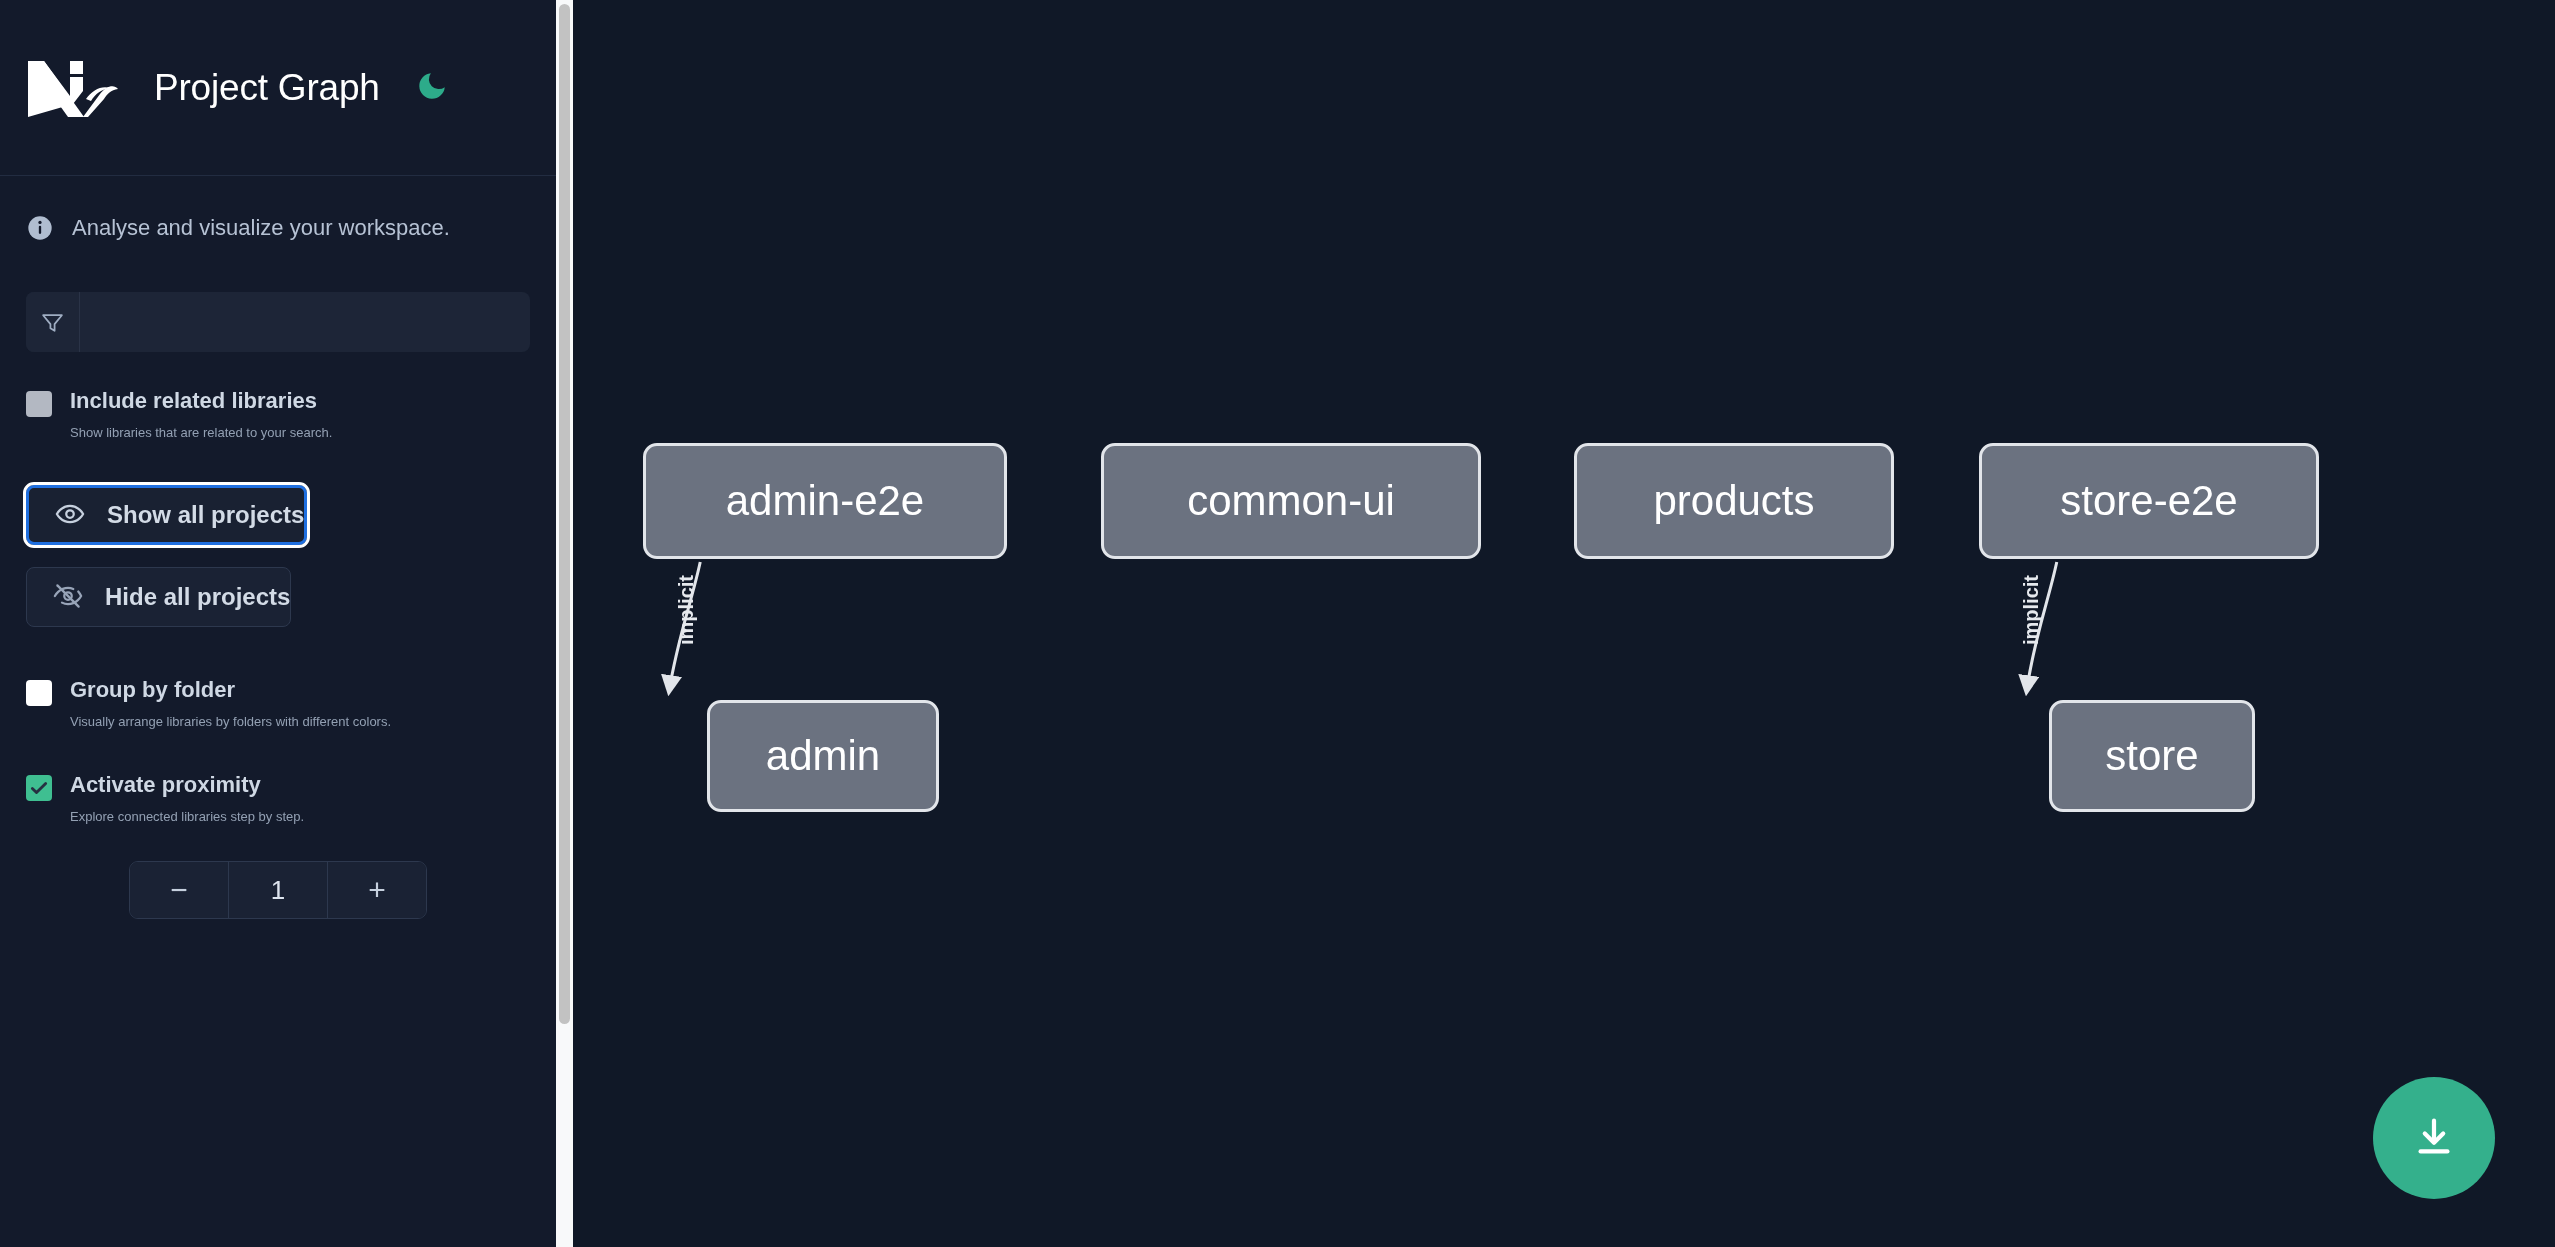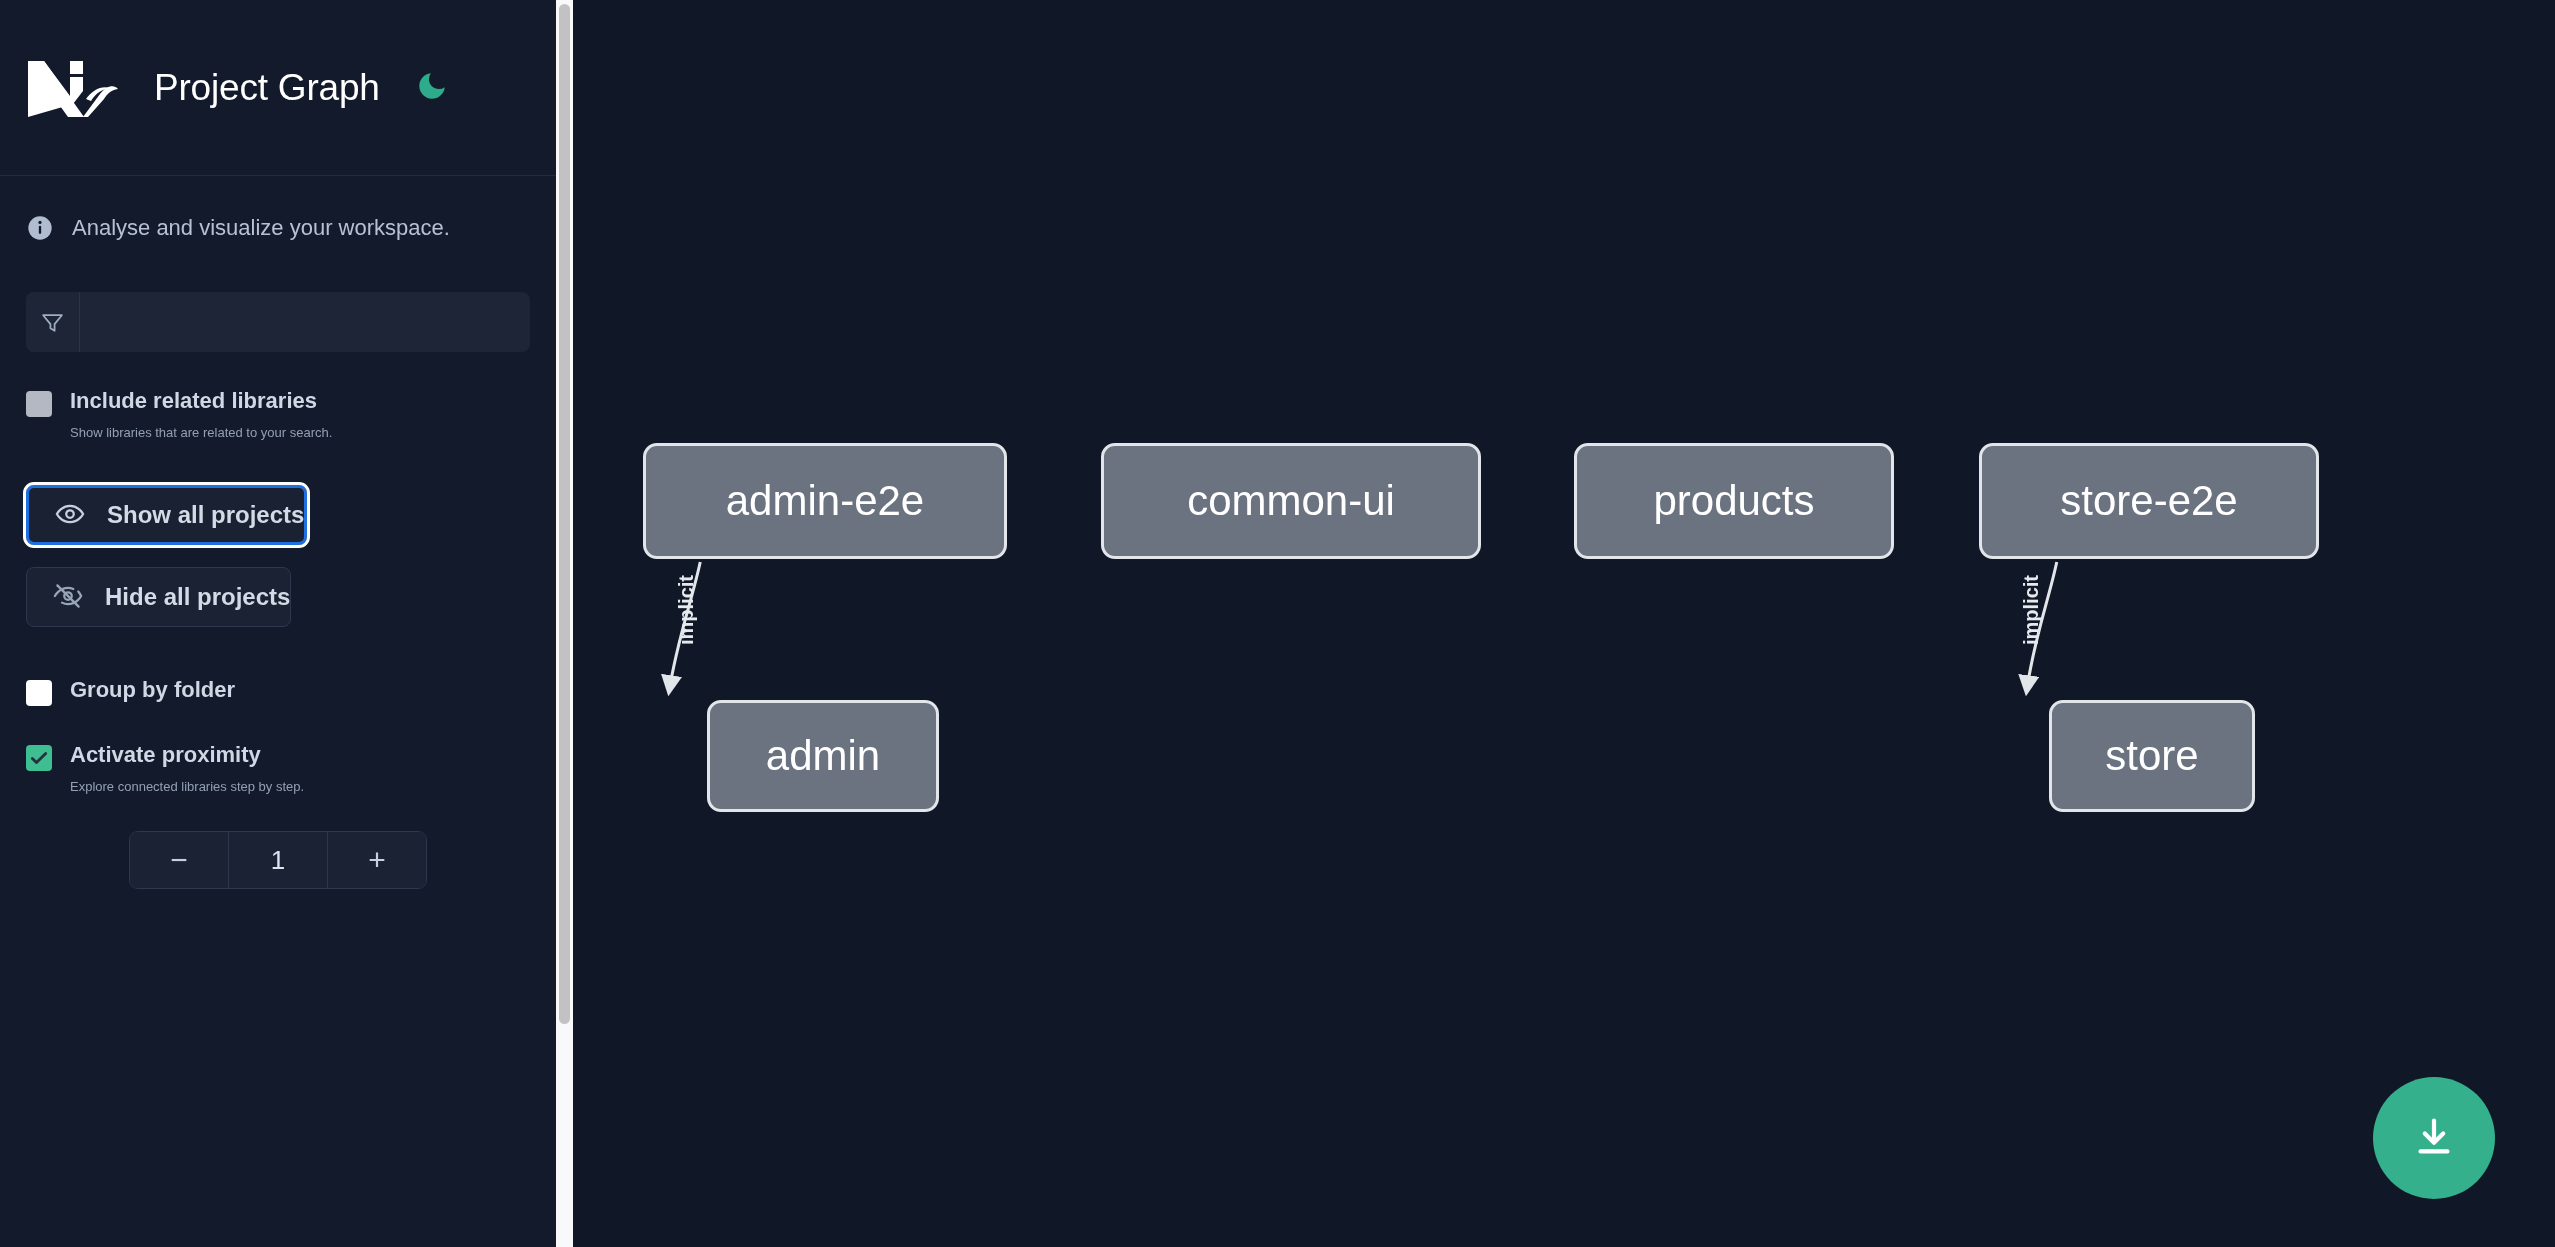--- a/index.html
+++ b/index.html
@@ -309,20 +309,21 @@
           <path d="M3.5 3.5l17 17"></path>
         </svg>
       </span>
       <span class="action-btn-label">Hide all projects</span>
     </button>
 
     <div class="check-row" style="margin-top:48px;">
       <span class="cbox white"></span>
       <div class="check-texts">
         <div class="check-label">Group by folder</div>
+        <div class="check-desc">Visually arrange libraries by folders with different colors.</div>
       </div>
     </div>
 
     <div class="check-row" style="margin-top:34px;">
       <span class="cbox green">
         <svg width="20" height="20" viewBox="0 0 24 24" fill="none" stroke="#263041" stroke-width="3.4" stroke-linecap="round" stroke-linejoin="round">
           <path d="M4 12.5l5 5 11-11"></path>
         </svg>
       </span>
       <div class="check-texts">

